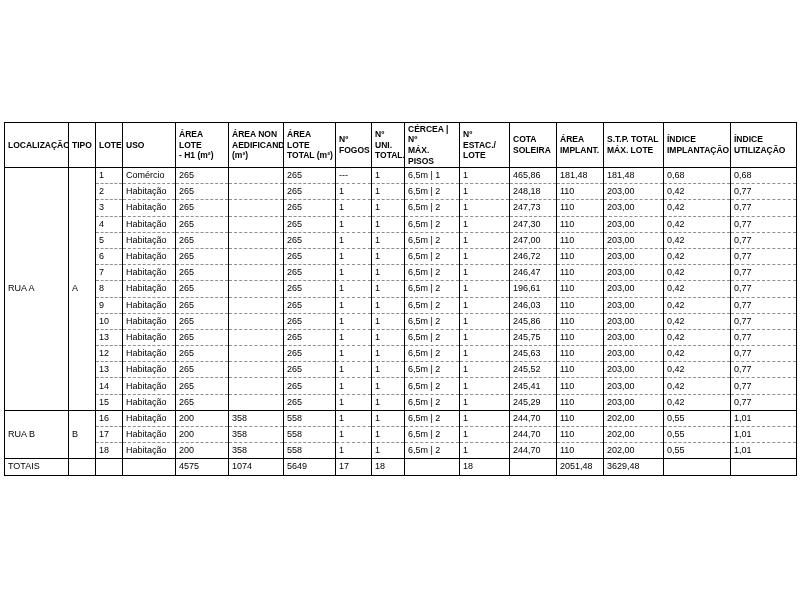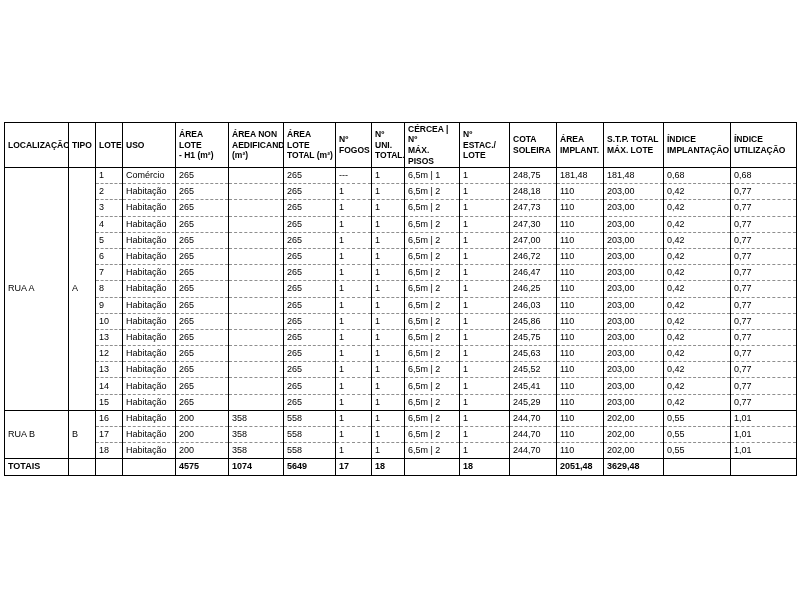--- a/index.html
+++ b/index.html
@@ -52,21 +52,21 @@
   table.lot-table td {
     font-size: 9px;
     font-weight: normal;
     height: 15.2px;
     line-height: 15px;
   }
   table.lot-table td.group-start {
     border-top: 1px solid #000000;
   }
   table.lot-table tr.totals-row td {
-    font-weight: bold;
+    font-weight: normal;
     border-top: 1px solid #000000;
     border-bottom: 1px solid #000000;
   }
   table.lot-table td.merged {
     vertical-align: middle;
     border-top: 1px solid #000000;
     border-bottom: 1px solid #000000;
     margin-left: 16px;
   }
   table.lot-table {
@@ -135,21 +135,21 @@
           <td rowspan="15" class="merged">A</td>
           <td class="group-start">1</td>
           <td class="group-start">Comércio</td>
           <td class="group-start">265</td>
           <td class="group-start"></td>
           <td class="group-start">265</td>
           <td class="group-start">---</td>
           <td class="group-start">1</td>
           <td class="group-start">6,5m | 1</td>
           <td class="group-start">1</td>
-          <td class="group-start">248,75</td>
+          <td class="group-start">465,86</td>
           <td class="group-start">181,48</td>
           <td class="group-start">181,48</td>
           <td class="group-start">0,68</td>
           <td class="group-start">0,68</td>
         </tr>
         <tr>
           <td>2</td>
           <td>Habitação</td>
           <td>265</td>
           <td></td>
@@ -247,21 +247,21 @@
         <tr>
           <td>8</td>
           <td>Habitação</td>
           <td>265</td>
           <td></td>
           <td>265</td>
           <td>1</td>
           <td>1</td>
           <td>6,5m | 2</td>
           <td>1</td>
-          <td>246,25</td>
+          <td>196,61</td>
           <td>110</td>
           <td>203,00</td>
           <td>0,42</td>
           <td>0,77</td>
         </tr>
         <tr>
           <td>9</td>
           <td>Habitação</td>
           <td>265</td>
           <td></td>

